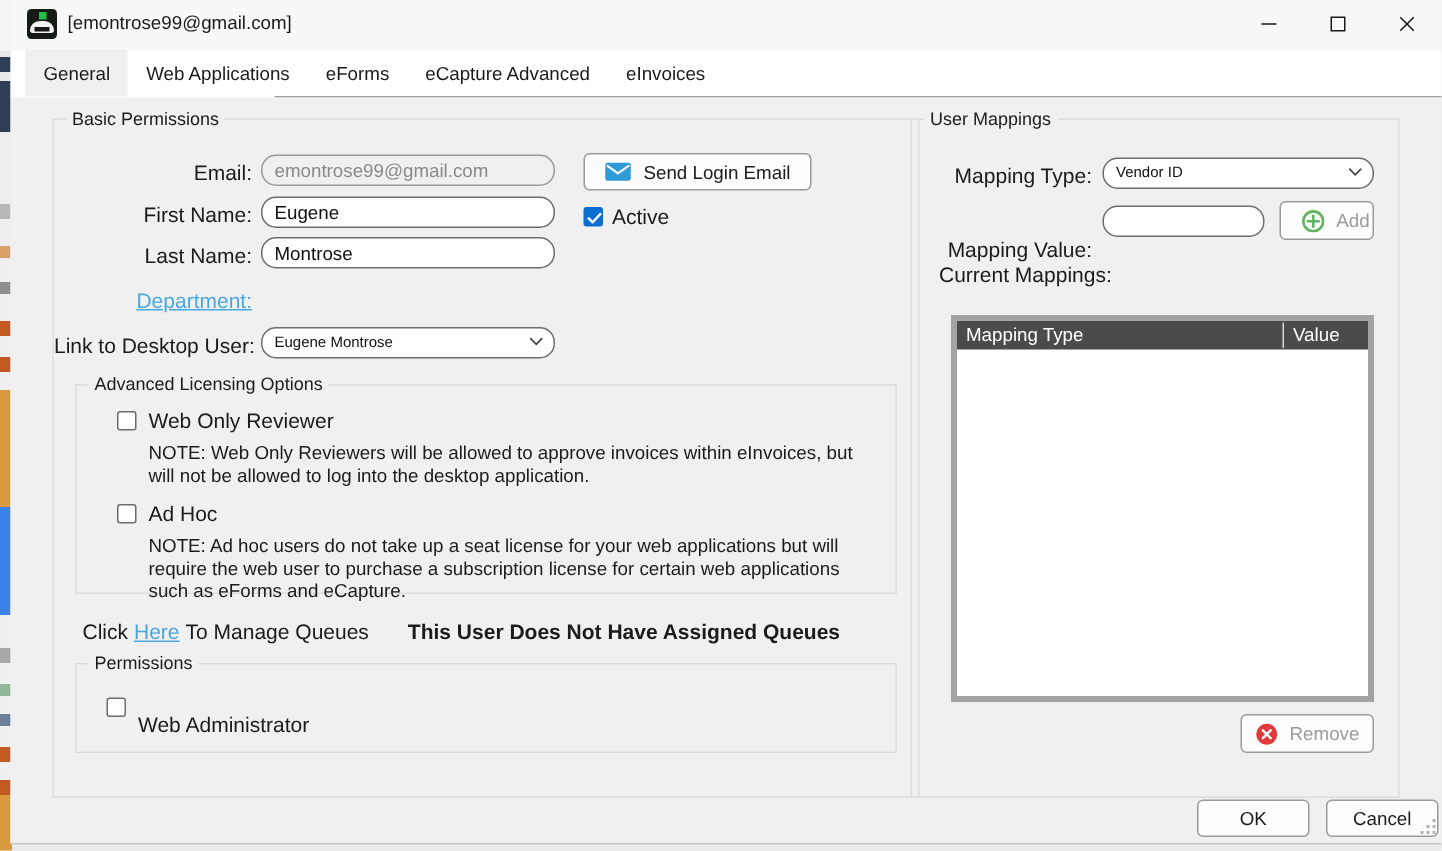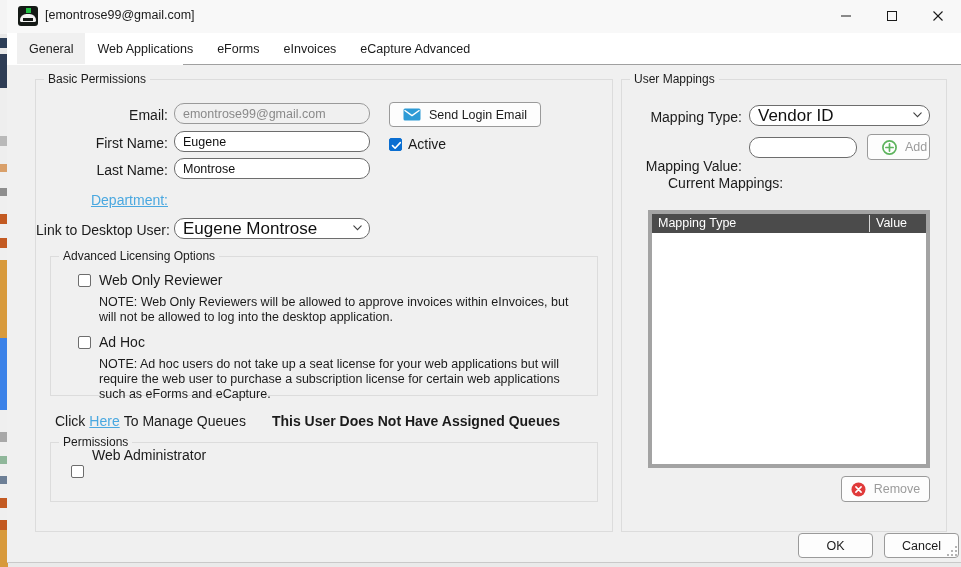--- a/index.html
+++ b/index.html
@@ -143,21 +143,21 @@
     top: -8px; left: 8px;
     background: #f0f0f0;
     padding: 0 4px;
     font-size: 12px;
     color: #1b1b1b;
     white-space: nowrap;
   }
 
   
   #panel-left  { left: 28px; top: 14px; width: 578px; height: 453px; }
-  #panel-right { left: 614px; top: 14px; width: 326px; height: 453px; }
+  #panel-right { left: 600px; top: 14px; width: 326px; height: 453px; }
 
   
   .lbl {
     position: absolute;
     font-size: 14px;
     color: #1b1b1b;
     white-space: nowrap;
     text-align: right;
   }
   .lbl.link {
@@ -193,21 +193,21 @@
     box-sizing: border-box;
     height: 21px;
     border: 1px solid #6d6d6d;
     border-radius: 10px;
     background: #ffffff;
     cursor: default;
   }
   .combo .val {
     position: absolute;
     left: 8px; top: 1px;
-    font-size: 17px;
+    font-size: 10px;
     color: #101010;
     line-height: 17px;
     white-space: nowrap;
   }
   .combo .chev {
     position: absolute;
     right: 7px; top: 6px;
     width: 9px; height: 6px;
   }
 
@@ -373,22 +373,22 @@
         <line x1="10.5" y1="1.5" x2="1.5" y2="10.5" stroke="#1a1a1a" stroke-width="1.1"></line>
       </svg>
     </div>
   </div>
 
   <div id="tabstrip">
     <div class="tabs">
       <div class="tab selected">General</div>
       <div class="tab">Web Applications</div>
       <div class="tab">eForms</div>
+      <div class="tab">eCapture Advanced</div>
       <div class="tab">eInvoices</div>
-      <div class="tab">eCapture Advanced</div>
     </div>
     <div id="tab-underline">
         <div class="line"></div>
       </div>
   </div>
 
   <div id="content">
 
     <div class="groupbox" id="panel-left">
       <div class="gb-title">Basic Permissions</div>
@@ -442,21 +442,21 @@
       <div style="position:absolute; left:19px; top:333px; display:flex; align-items:baseline;">
         <span class="lbl" style="position:static; text-align:left;">Click</span>
         <span class="lbl link" style="position:static; margin:0 4px;">Here</span>
         <span class="lbl" style="position:static; text-align:left;">To Manage Queues</span>
         <span class="lbl" style="position:static; text-align:left; margin-left:26px; font-weight:bold;">This User Does Not Have Assigned Queues</span>
       </div>
 
       <div class="groupbox" style="left:14px; top:362px; width:548px; height:60px;">
         <div class="gb-title">Permissions</div>
         <div class="cb" style="left:20px; top:22px;"></div>
-        <div class="lbl" style="left:41px; top:4px; text-align:right;">Web Administrator</div>
+        <div class="lbl" style="left:41px; top:32px; text-align:right;">Web Administrator</div>
       </div>
     </div>
 
     <div class="groupbox" id="panel-right">
       <div class="gb-title">User Mappings</div>
 
       <div class="lbl" style="left:4px; top:29px; width:116px;">Mapping Type:</div>
       <div class="combo" style="left:127px; top:25px; width:181px;">
         <span class="val">Vendor ID</span>
         <svg class="chev" viewBox="0 0 9 6">
@@ -469,21 +469,21 @@
 
       <div class="btn dim" style="left:245px; top:54px; width:63px; height:26px;padding-left:12px;">
         <svg width="15" height="15" viewBox="0 0 15 15">
           <circle cx="7.5" cy="7.5" r="6.6" fill="#ffffff" stroke="#5eb45e" stroke-width="1.7"></circle>
           <line x1="7.5" y1="3.9" x2="7.5" y2="11.1" stroke="#5eb45e" stroke-width="1.7" stroke-linecap="round"></line>
           <line x1="3.9" y1="7.5" x2="11.1" y2="7.5" stroke="#5eb45e" stroke-width="1.7" stroke-linecap="round"></line>
         </svg>
         <span class="btxt">Add</span>
       </div>
 
-      <div class="lbl" style="left:18px; top:95px; text-align:left;margin-left:28px;">Current Mappings:</div>
+      <div class="lbl" style="left:18px; top:95px; text-align:left;">Current Mappings:</div>
 
       <div id="mappings-list">
         <div id="mappings-header">
           <span class="col col-0">Mapping Type</span>
           <span class="sep"></span>
           <span class="col col-1">Value</span>
         </div>
         <div id="mappings-body"></div>
       </div>
 

